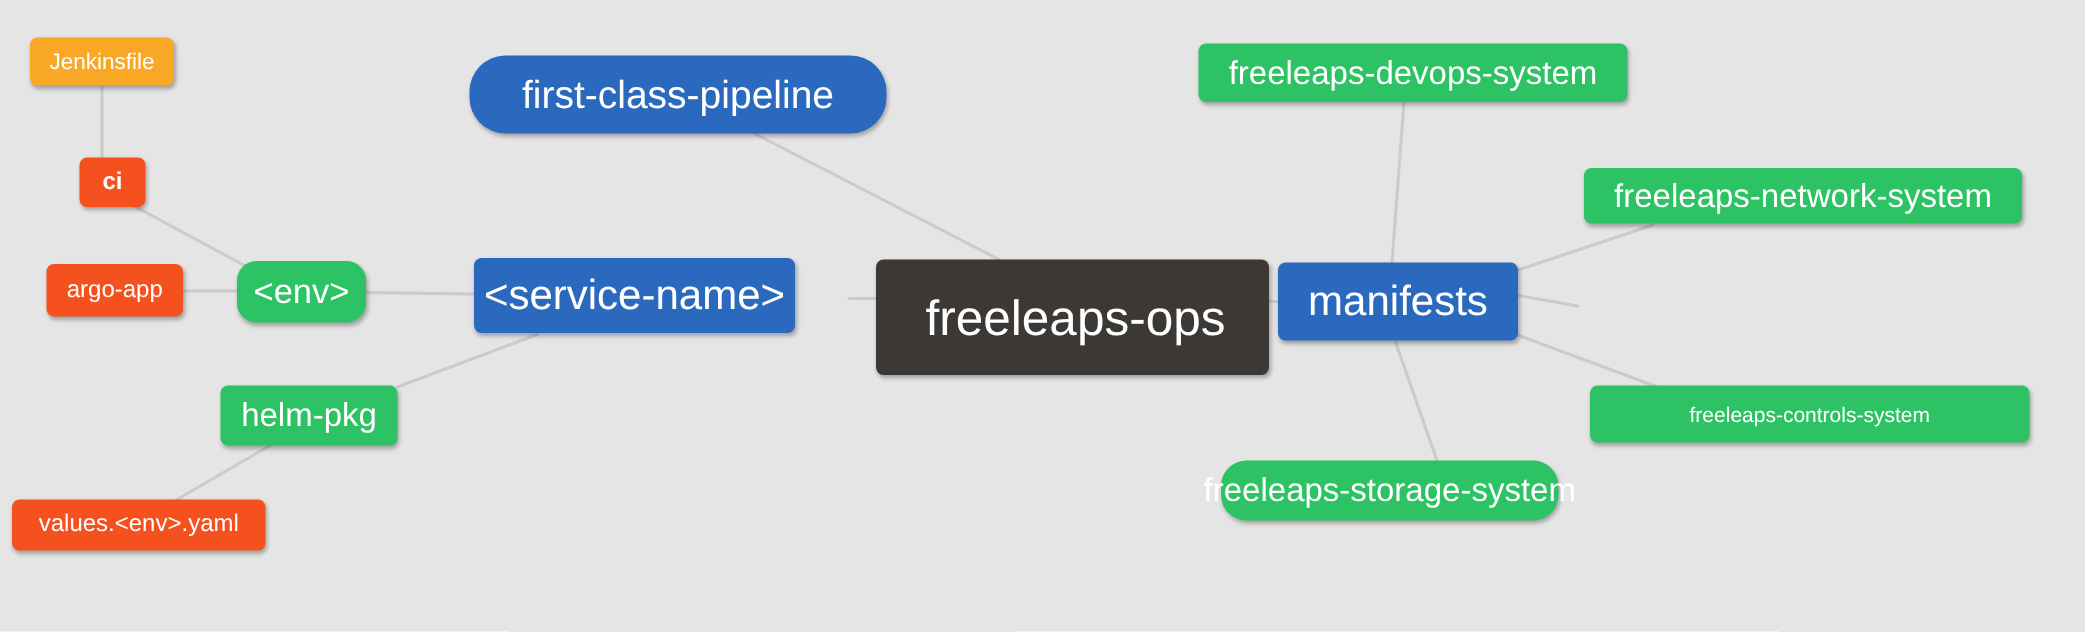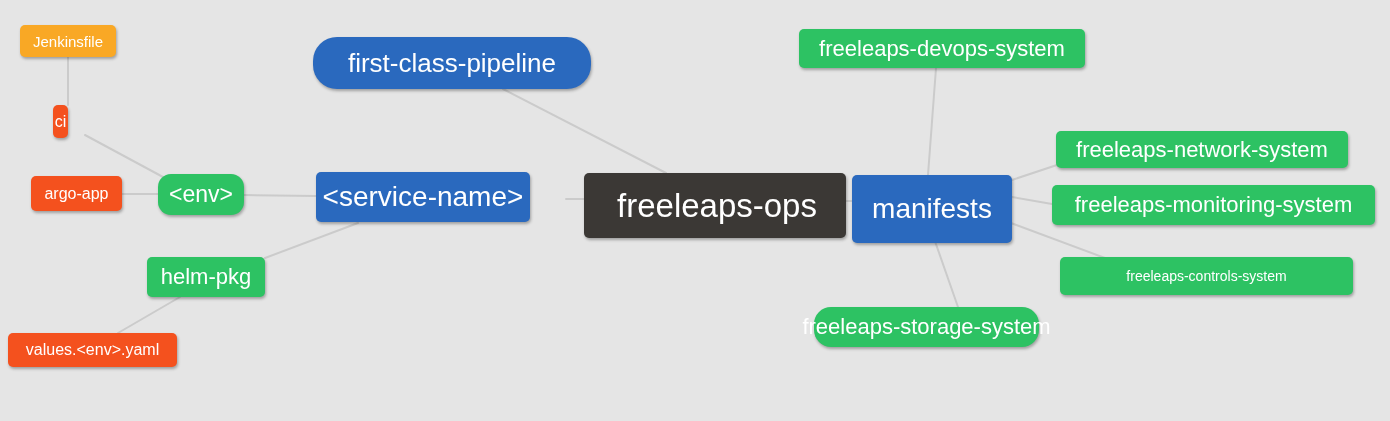--- a/index.html
+++ b/index.html
@@ -62,28 +62,27 @@
     <line x1="566" y1="199" x2="584" y2="199"></line>
     <line x1="846" y1="201" x2="852" y2="201"></line>
     <line x1="936" y1="68" x2="928" y2="175"></line>
     <line x1="1012" y1="180" x2="1102" y2="150"></line>
     <line x1="1012" y1="197" x2="1052" y2="204"></line>
     <line x1="1011" y1="223" x2="1105" y2="258"></line>
     <line x1="930" y1="227" x2="958" y2="307"></line>
   </svg>
 
   <div class="node orange" style="left:20px;   top:25px;  width:96px;  height:32px; font-size:15px;">Jenkinsfile</div>
-  <div class="node red" style="left:53px;   top:105px; width:15px;  height:33px; font-size:16px;">ci</div>
+  <div class="node red" style="left:53px;   top:105px; width:44px;  height:33px; font-size:16px;font-weight:bold;">ci</div>
   <div class="node red" style="left:31px;   top:176px; width:91px;  height:35px; font-size:16px;">argo-app</div>
   <div class="node green" style="left:158px;  top:174px; width:86px;  height:41px; font-size:23px;border-radius:13px;">&lt;env&gt;</div>
   <div class="node green" style="left:147px;  top:257px; width:118px; height:40px; font-size:22px;">helm-pkg</div>
   <div class="node red" style="left:8px;    top:333px; width:169px; height:34px; font-size:16px;">values.&lt;env&gt;.yaml</div>
   <div class="node blue" style="left:313px;  top:37px;  width:278px; height:52px; font-size:26px;border-radius:24px;">first-class-pipeline</div>
   <div class="node blue" style="left:316px;  top:172px; width:214px; height:50px; font-size:28px;">&lt;service-name&gt;</div>
-  <div class="node dark" style="left:584px;  top:173px; width:262px; height:65px; font-size:33px;padding-left:10px;">freeleaps-ops</div>
-  <div class="node blue" style="left:852px;  top:175px; width:160px; height:68px; font-size:28px;">manifests</div>
+  <div class="node dark" style="left:584px;  top:173px; width:262px; height:77px; font-size:33px;padding-left:10px;">freeleaps-ops</div>
+  <div class="node blue" style="left:852px;  top:175px; width:160px; height:52px; font-size:28px;">manifests</div>
   <div class="node green" style="left:799px;  top:29px;  width:286px; height:39px; font-size:22px;">freeleaps-devops-system</div>
-  <div class="node green" style="left:1056px; top:112px; width:292px; height:37px; font-size:22px;margin-top:19px;">freeleaps-network-system</div>
-  <div class="node green" style="left:1052px; top:185px; width:323px; height:40px; font-size:22px;">freeleaps-monitoring-system</div>
+  <div class="node green" style="left:1056px; top:112px; width:292px; height:37px; font-size:22px;">freeleaps-network-system</div>
   <div class="node green" style="left:1060px; top:257px; width:293px; height:38px; font-size:14px;">freeleaps-controls-system</div>
   <div class="node green" style="left:814px;  top:307px; width:225px; height:40px; font-size:22px;border-radius:17px;">freeleaps-storage-system</div>
 
 </div>
 
 </body></html>

